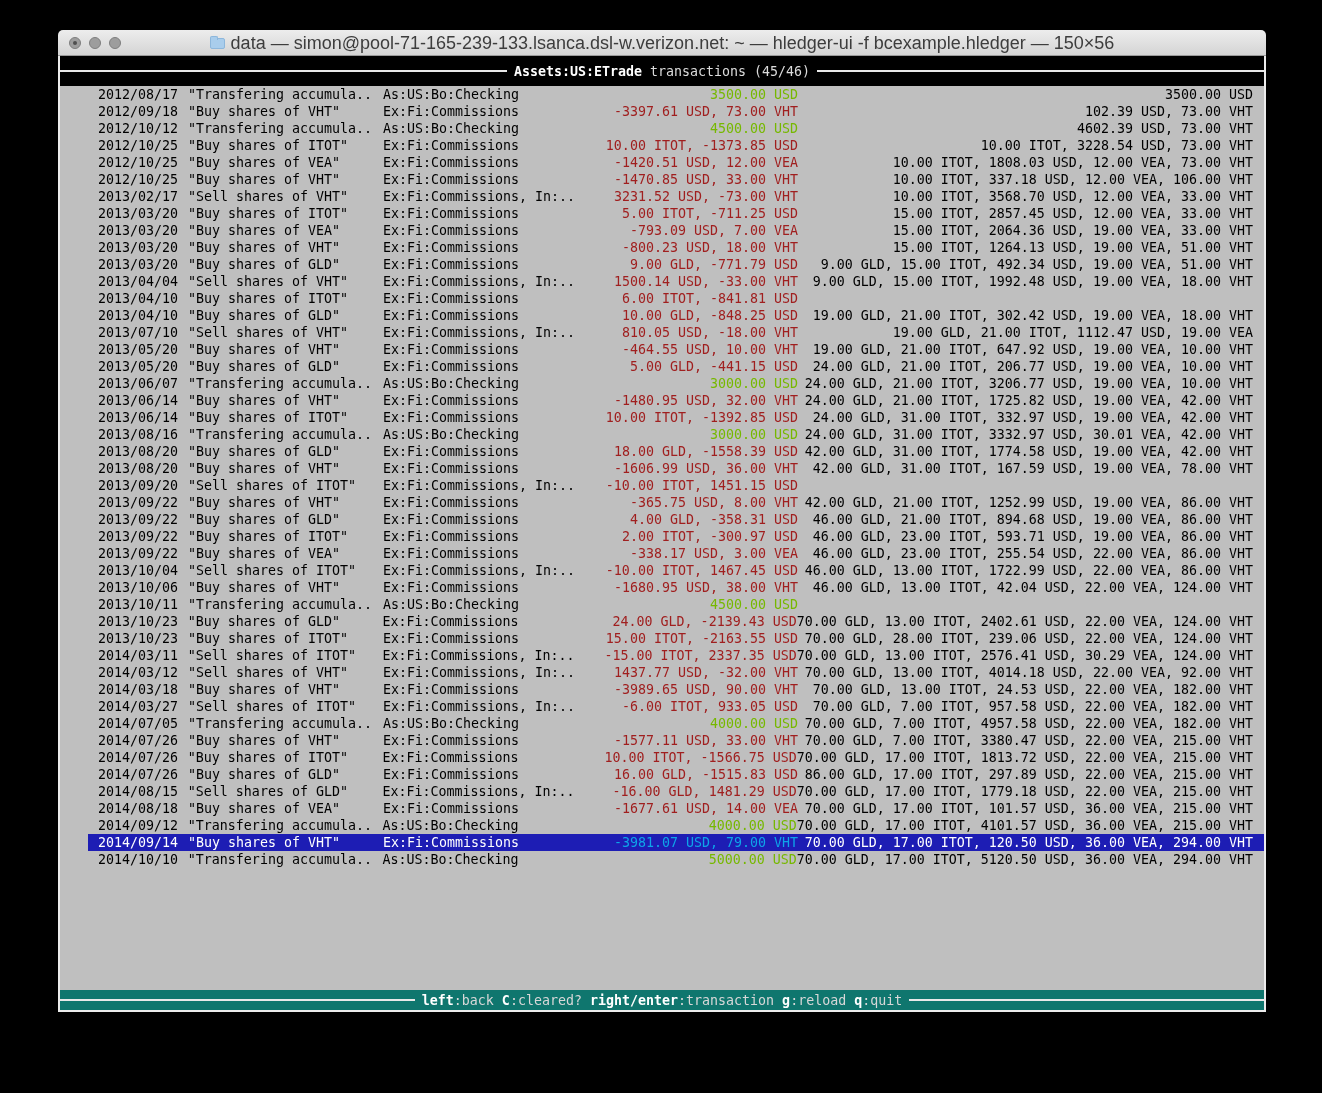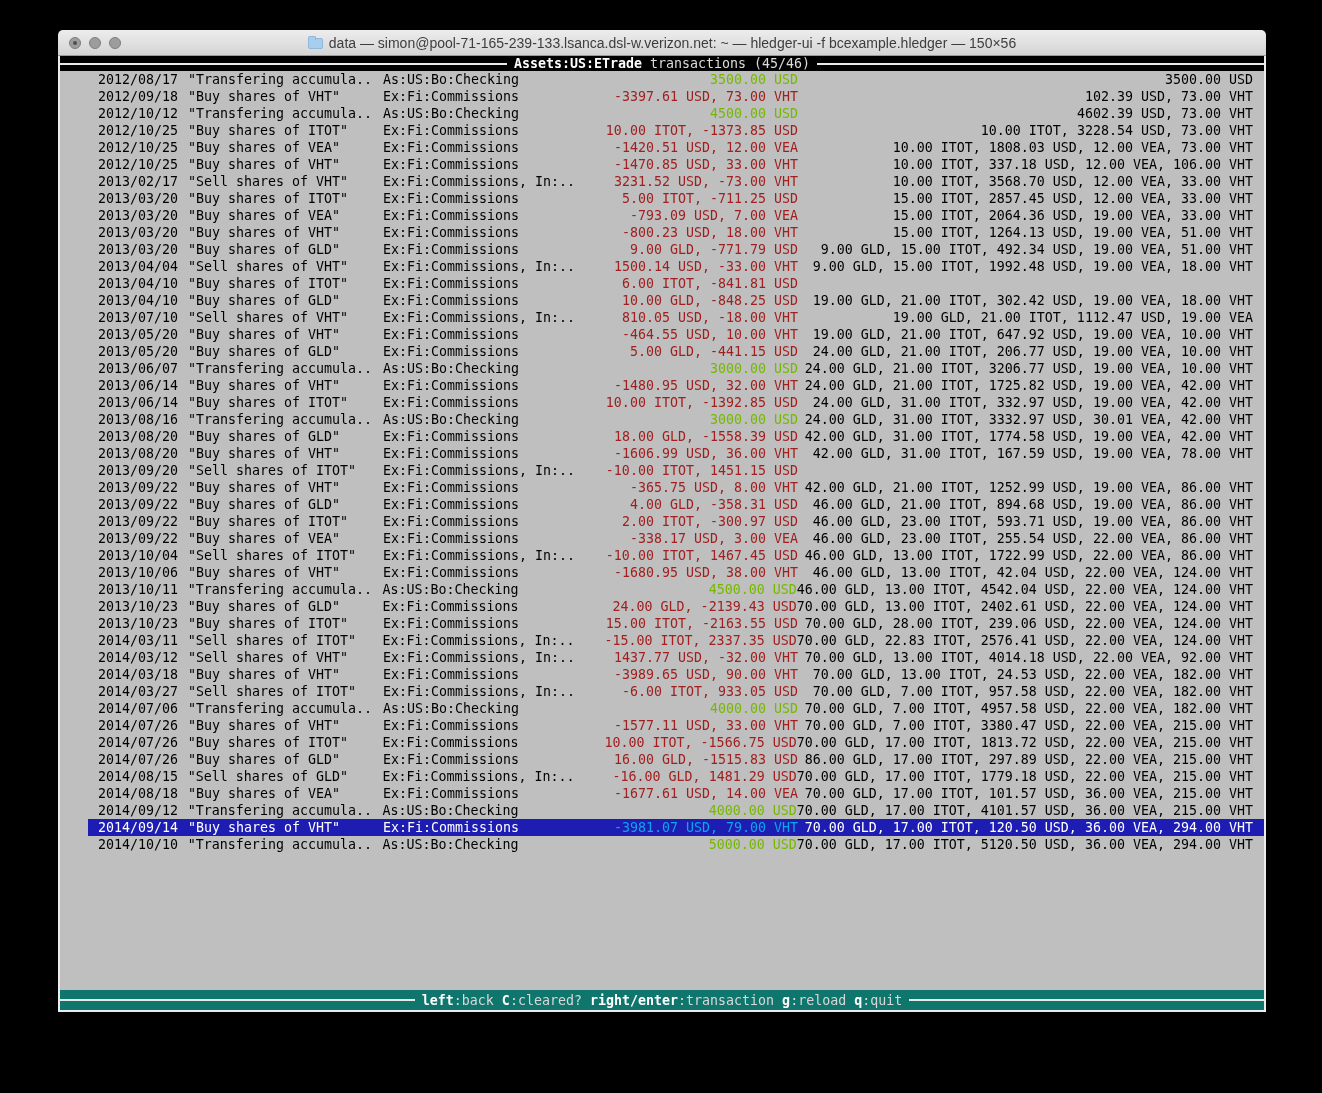--- a/index.html
+++ b/index.html
@@ -19,41 +19,41 @@
   .light {
     width:12px; height:12px; border-radius:50%; background:#9d9d9d;
     border:1px solid #7e7e7e; box-sizing:border-box; position:relative;
   }
   .light .dot {
     position:absolute; left:3px; top:3px; width:4px; height:4px;
     border-radius:50%; background:#4f4f4f;
   }
   .titletext {
     height:26px; display:flex; justify-content:center; align-items:center; gap:6px;
-    font-family:"Liberation Sans", sans-serif; font-size:14px; color:#3d3d3d;
+    font-family:"Liberation Sans", sans-serif; font-size:18px; color:#3d3d3d;
   }
   .folder {
     width:15px; height:11px; background:#a9cdec; border:1px solid #8db7dc;
     border-radius:1px 2px 2px 2px; position:relative; box-sizing:border-box;
   }
   .folder::before {
     content:""; position:absolute; left:-1px; top:-3px; width:6px; height:3px;
     background:#a9cdec; border:1px solid #8db7dc; border-bottom:none;
     border-radius:2px 2px 0 0;
   }
   .terminal {
     position:absolute; top:26px; left:0; right:0; bottom:0;
     background:#bfbfbf; border:2px solid #ececec; border-top:none;
     box-sizing:border-box; overflow:hidden;
     font-size:13.3px; line-height:17px; color:#000;
   }
   .barline {
     background:#000; display:flex; align-items:center; white-space:pre;
   }
-  .tophdr { height:15px; }
+  .tophdr { height:30px; }
   .rule { flex:1; height:2px; background:#e9e9e9; }
   .bartxt { margin:0 7px; color:#dcdcdc; }
   .bold-w { font-weight:bold; color:#ffffff; }
   .rows {}
   .row { height:17px; display:flex; white-space:pre;margin-left:28px; }
   .c-date { width:100px; padding-left:10px; box-sizing:border-box; }
   .c-desc { width:195px; }
   .c-acct { width:200px; }
   .c-change { width:215px; text-align:right; }
   .c-bal { flex:1; text-align:right; padding-right:11px; }
@@ -300,42 +300,41 @@
     <span class="c-desc">"Buy shares of VHT"</span>
     <span class="c-acct">Ex:Fi:Commissions</span>
     <span class="c-change">-1680.95 USD, 38.00 VHT</span>
     <span class="c-bal">46.00 GLD, 13.00 ITOT, 42.04 USD, 22.00 VEA, 124.00 VHT</span>
   </div>
         <div class="row transfer">
     <span class="c-date">2013/10/11</span>
     <span class="c-desc">"Transfering accumula..</span>
     <span class="c-acct">As:US:Bo:Checking</span>
     <span class="c-change">4500.00 USD</span>
-    <span class="c-bal">46.00 GLD, 13.00 ITOT, 4542.04 USD, 22.00 VEA, 124.00 VHT</span>
   </div>
         <div class="row trade">
     <span class="c-date">2013/10/23</span>
     <span class="c-desc">"Buy shares of GLD"</span>
     <span class="c-acct">Ex:Fi:Commissions</span>
     <span class="c-change">24.00 GLD, -2139.43 USD</span>
     <span class="c-bal">70.00 GLD, 13.00 ITOT, 2402.61 USD, 22.00 VEA, 124.00 VHT</span>
   </div>
         <div class="row trade">
     <span class="c-date">2013/10/23</span>
     <span class="c-desc">"Buy shares of ITOT"</span>
     <span class="c-acct">Ex:Fi:Commissions</span>
     <span class="c-change">15.00 ITOT, -2163.55 USD</span>
     <span class="c-bal">70.00 GLD, 28.00 ITOT, 239.06 USD, 22.00 VEA, 124.00 VHT</span>
   </div>
         <div class="row trade">
     <span class="c-date">2014/03/11</span>
     <span class="c-desc">"Sell shares of ITOT"</span>
     <span class="c-acct">Ex:Fi:Commissions, In:..</span>
     <span class="c-change">-15.00 ITOT, 2337.35 USD</span>
-    <span class="c-bal">70.00 GLD, 22.83 ITOT, 2576.41 USD, 22.00 VEA, 124.00 VHT</span>
+    <span class="c-bal">70.00 GLD, 13.00 ITOT, 2576.41 USD, 30.29 VEA, 124.00 VHT</span>
   </div>
         <div class="row trade">
     <span class="c-date">2014/03/12</span>
     <span class="c-desc">"Sell shares of VHT"</span>
     <span class="c-acct">Ex:Fi:Commissions, In:..</span>
     <span class="c-change">1437.77 USD, -32.00 VHT</span>
     <span class="c-bal">70.00 GLD, 13.00 ITOT, 4014.18 USD, 22.00 VEA, 92.00 VHT</span>
   </div>
         <div class="row trade">
     <span class="c-date">2014/03/18</span>
@@ -345,21 +344,21 @@
     <span class="c-bal">70.00 GLD, 13.00 ITOT, 24.53 USD, 22.00 VEA, 182.00 VHT</span>
   </div>
         <div class="row trade">
     <span class="c-date">2014/03/27</span>
     <span class="c-desc">"Sell shares of ITOT"</span>
     <span class="c-acct">Ex:Fi:Commissions, In:..</span>
     <span class="c-change">-6.00 ITOT, 933.05 USD</span>
     <span class="c-bal">70.00 GLD, 7.00 ITOT, 957.58 USD, 22.00 VEA, 182.00 VHT</span>
   </div>
         <div class="row transfer">
-    <span class="c-date">2014/07/06</span>
+    <span class="c-date">2014/07/05</span>
     <span class="c-desc">"Transfering accumula..</span>
     <span class="c-acct">As:US:Bo:Checking</span>
     <span class="c-change">4000.00 USD</span>
     <span class="c-bal">70.00 GLD, 7.00 ITOT, 4957.58 USD, 22.00 VEA, 182.00 VHT</span>
   </div>
         <div class="row trade">
     <span class="c-date">2014/07/26</span>
     <span class="c-desc">"Buy shares of VHT"</span>
     <span class="c-acct">Ex:Fi:Commissions</span>
     <span class="c-change">-1577.11 USD, 33.00 VHT</span>

